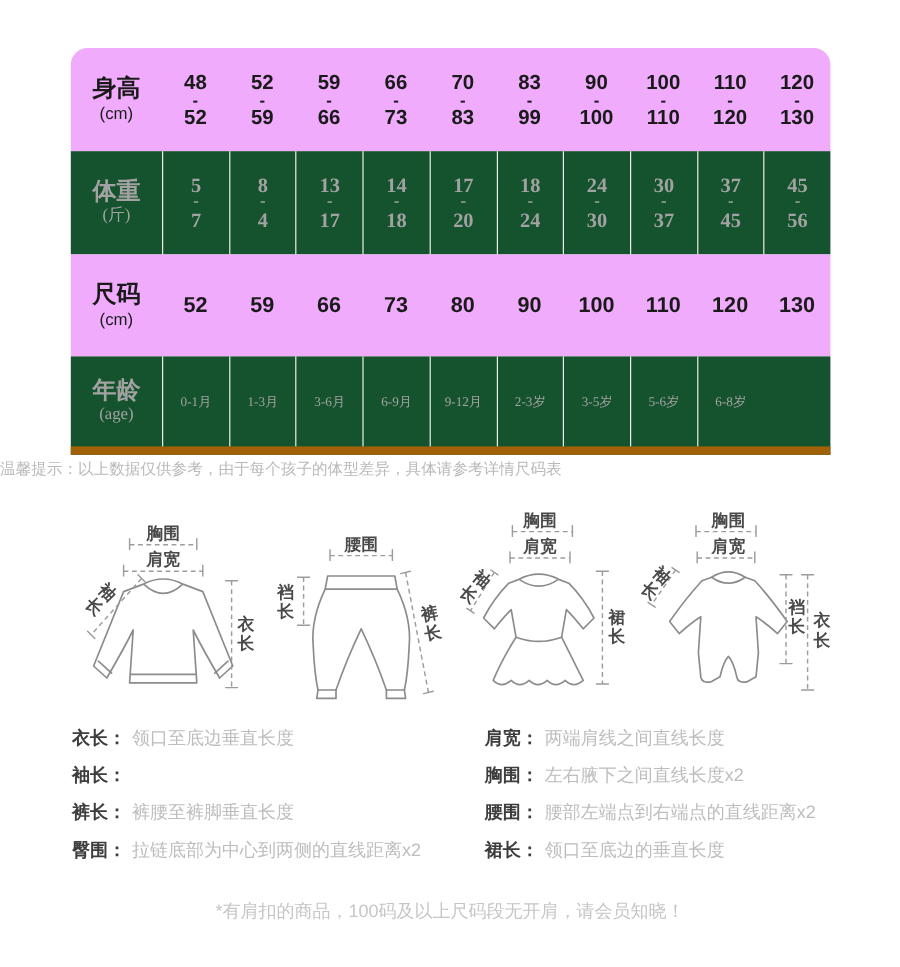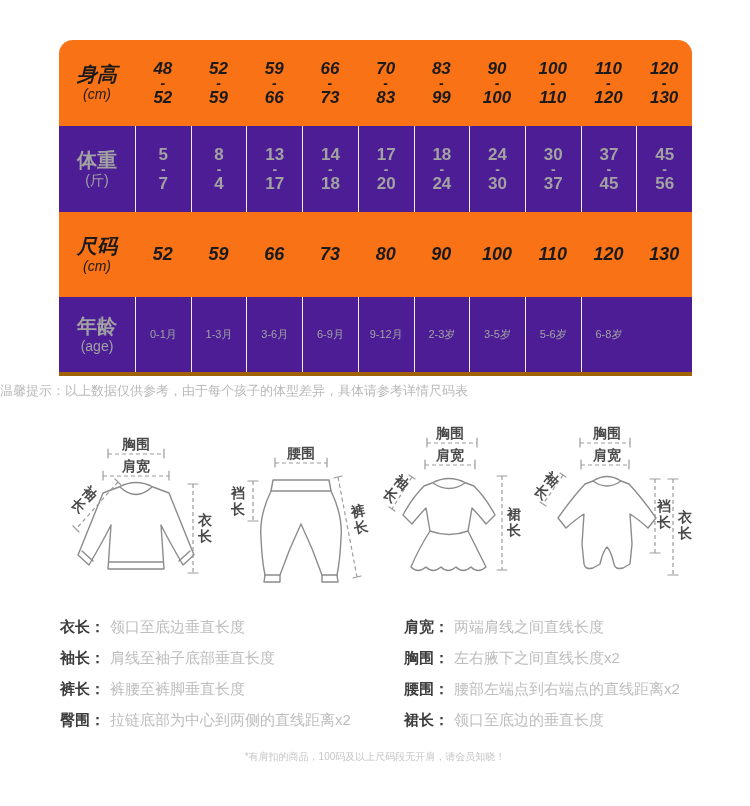--- a/index.html
+++ b/index.html
@@ -2,26 +2,26 @@
 <html><head>
 <meta charset="utf-8">
 <style>
   html,body{margin:0;padding:0;}
   body{width:750px;height:806px;background:#ffffff;font-family:"Liberation Sans",sans-serif;overflow:hidden;}
   .page{position:relative;width:750px;height:806px;background:#fff;}
 
   
   .size-table{position:absolute;left:59px;top:40px;width:633px;}
   .trow{display:grid;grid-template-columns:76px repeat(10,1fr);}
-  .trow-dark{background:#f97316;color:#1a1a1a;font-weight:bold;font-style:italic;}
-  .trow-light{background:#4c1d95;color:#a2a2a2;}
+  .trow-dark{background:#f0abfc;color:#1a1a1a;font-weight:bold;}
+  .trow-light{background:#14532d;color:#a2a2a2;font-family:Liberation Serif, serif;}
   .trow.r0{height:86px;border-radius:14px 14px 0 0;}
   .trow.r1{height:86px;}
   .trow.r2{height:85px;}
-  .trow.r3{height:75px;border-bottom:4px solid #a16207;}
+  .trow.r3{height:75px;border-bottom:7px solid #a16207;}
   .tcell{display:flex;flex-direction:column;align-items:center;justify-content:center;text-align:center;}
   .trow-light .tcell + .tcell{border-left:1px solid #ededed;}
   .rlabel-main{font-size:20px;font-weight:bold;line-height:1.15;}
   .rlabel-unit{font-size:14px;font-weight:normal;line-height:1.2;}
   .r0 .tdata{font-size:17px;}
   .r1 .tdata{font-size:17px;font-weight:bold;}
   .r2 .tdata{font-size:18px;}
   .r3 .tdata{font-size:11px;}
   .tdata span{line-height:1.12;}
   .tdata .dash{line-height:0.75;font-size:14px;}
@@ -35,27 +35,27 @@
   .diag text{font-family:"Liberation Sans",sans-serif;}
   .lab{font-size:14px;font-weight:bold;fill:#4a4a4a;text-anchor:middle;}
   .garment{fill:none;stroke:#8c8c8c;stroke-width:1.4;stroke-linecap:round;stroke-linejoin:round;}
   .meas{fill:none;stroke:#9c9c9c;stroke-width:1.2;stroke-dasharray:4 3;}
   .tick{fill:none;stroke:#9c9c9c;stroke-width:1.2;stroke-linecap:round;}
 
   
   .defs-col{position:absolute;top:606px;}
   .defs-left{left:60px;}
   .defs-right{left:404px;}
-  .def-item{height:31px;display:flex;align-items:flex-end;font-size:15px;white-space:nowrap;}
+  .def-item{height:31px;display:flex;align-items:flex-start;font-size:15px;white-space:nowrap;}
   .def-term{font-weight:bold;color:#3d3d3d;}
   .def-desc{color:#bdbdbd;margin-left:5px;}
 
   
   .footnote{position:absolute;left:0;top:750px;width:750px;text-align:center;
-            font-size:10px;color:#c6c6c6;}
+            font-size:15px;color:#c6c6c6;}
 </style>
 </head>
 <body>
 
 <div class="page">
 
   <div class="size-table">
       <div class="trow r0 trow-dark">
         <div class="tcell tlabel">
           <span class="rlabel-main">身高</span>
@@ -283,21 +283,20 @@
     <text class="lab" x="-4" y="79" transform="rotate(42 -4 75)">长</text>
   </svg>
 
   <div class="defs-col defs-left">
       <div class="def-item">
         <span class="def-term">衣长：</span>
         <span class="def-desc">领口至底边垂直长度</span>
       </div>
       <div class="def-item">
         <span class="def-term">袖长：</span>
-        <span class="def-desc">肩线至袖子底部垂直长度</span>
       </div>
       <div class="def-item">
         <span class="def-term">裤长：</span>
         <span class="def-desc">裤腰至裤脚垂直长度</span>
       </div>
       <div class="def-item">
         <span class="def-term">臀围：</span>
         <span class="def-desc">拉链底部为中心到两侧的直线距离x2</span>
       </div>
     </div>

